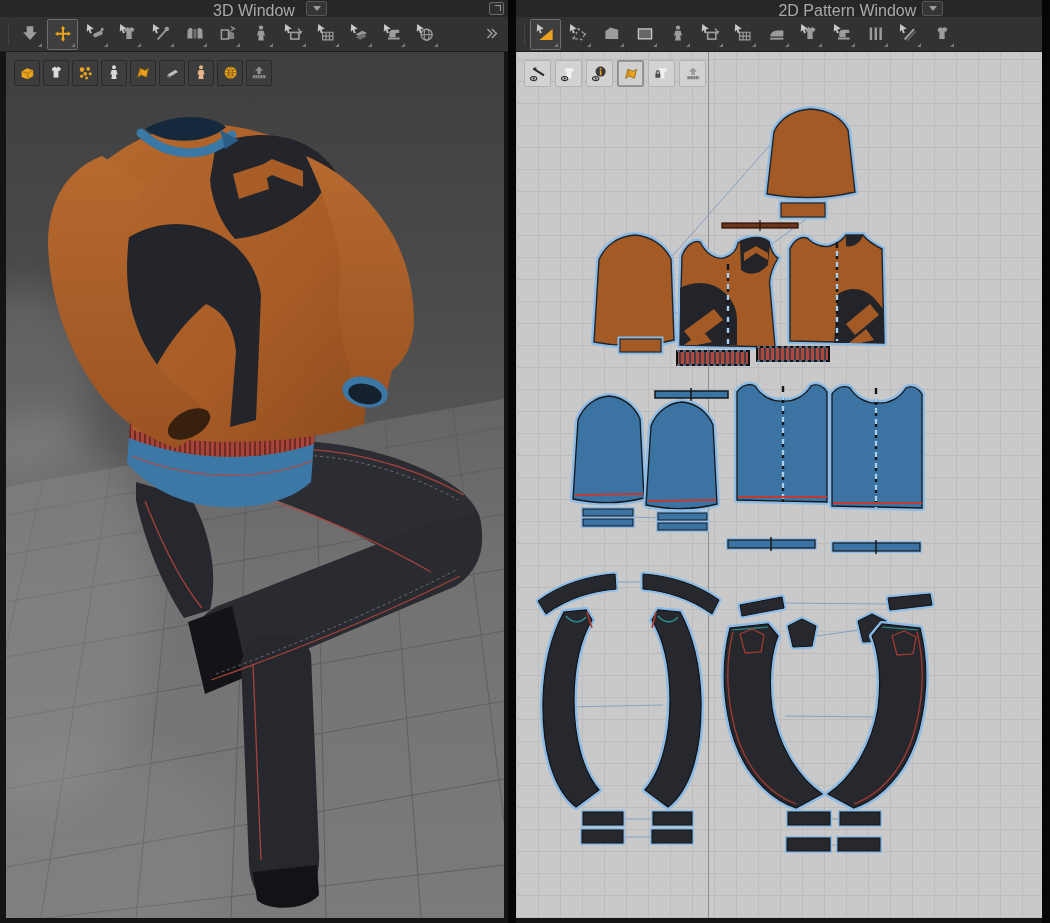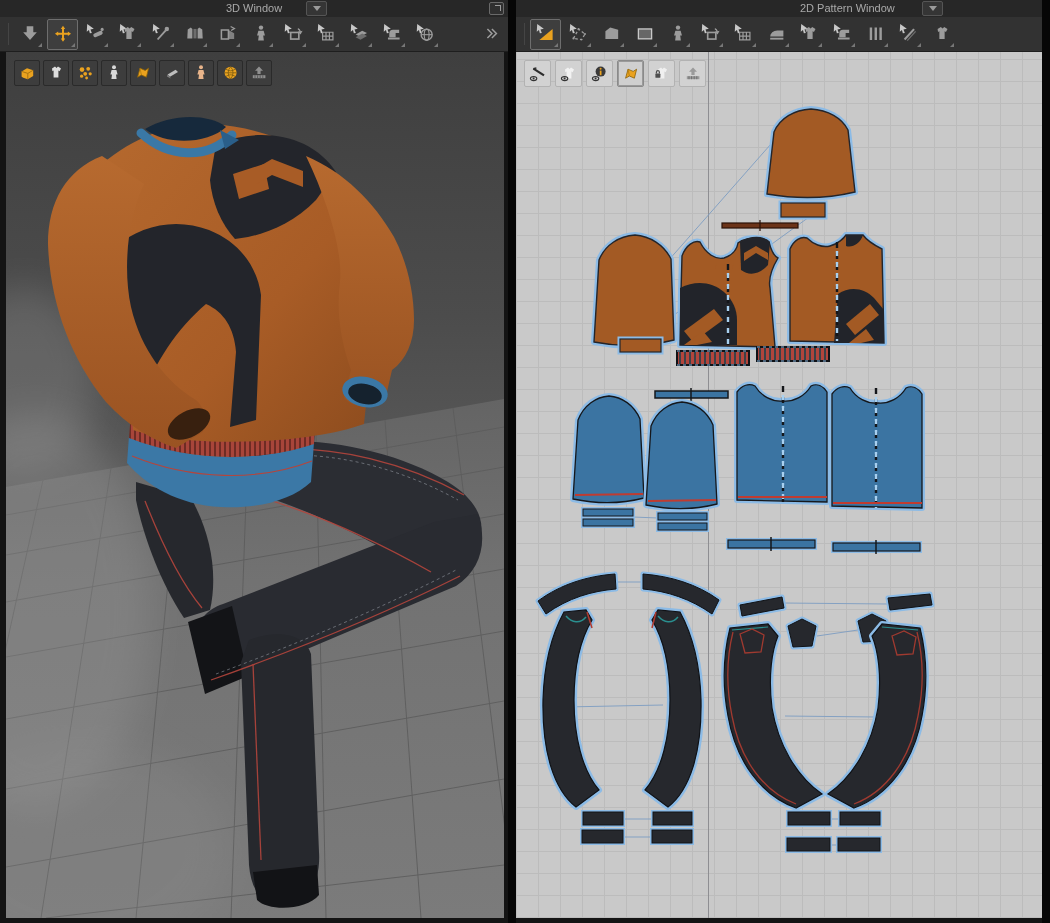--- a/index.html
+++ b/index.html
@@ -3,21 +3,21 @@
 <meta charset="utf-8">
 <style>
   html,body{margin:0;padding:0;background:#000;}
   *{box-sizing:border-box;}
   .app{width:1050px;height:923px;display:flex;flex-direction:row;font-family:"Liberation Sans",sans-serif;background:#060606;position:relative;overflow:hidden;}
   .pane{display:flex;flex-direction:column;height:923px;}
   .pane-left{width:508px;}
   .pane-sep{width:8px;background:#060606;}
   .pane-right{width:526px;}
   .titlebar{height:17px;background:#272727;position:relative;flex:0 0 17px;}
-  .titlebar .title{position:absolute;top:2px;transform:translateX(-50%);font-size:11px;color:#a9a9a9;white-space:nowrap;}
+  .titlebar .title{position:absolute;top:2px;transform:translateX(-50%);font-size:16px;color:#a9a9a9;white-space:nowrap;}
   .menu-btn{position:absolute;top:1px;width:21px;height:15px;background:#353535;border:1px solid #555;border-radius:2px;display:flex;align-items:center;justify-content:center;cursor:pointer;}
   .caret{width:0;height:0;border-left:4px solid transparent;border-right:4px solid transparent;border-top:5px solid #9a9a9a;}
   .popout-btn{position:absolute;top:2px;right:4px;width:15px;height:13px;border:1px solid #6a6a6a;border-radius:2px;background:#303030;}
   .popout-btn::after{content:"";position:absolute;right:2px;top:2px;width:5px;height:5px;border-top:1px solid #9a9a9a;border-right:1px solid #9a9a9a;}
   .toolbar{height:35px;background:#323232;border-bottom:1px solid #1e1e1e;display:flex;align-items:center;padding-left:6px;flex:0 0 35px;position:relative;}
   .tb-div{width:1px;height:22px;background:#454545;margin:0 4px 0 2px;}
   .tool-btn{width:31px;height:31px;margin:0 1px;border:1px solid transparent;border-radius:2px;display:flex;align-items:center;justify-content:center;position:relative;cursor:pointer;}
   .tool-btn.active{background:#3e3e3e;border:1px solid #6e6e6e;}
   .tool-btn .dd{position:absolute;right:2px;bottom:2px;width:0;height:0;border-left:4px solid transparent;border-bottom:4px solid #777;}
   .overflow-btn{margin-left:auto;margin-right:8px;cursor:pointer;display:flex;align-items:center;}

